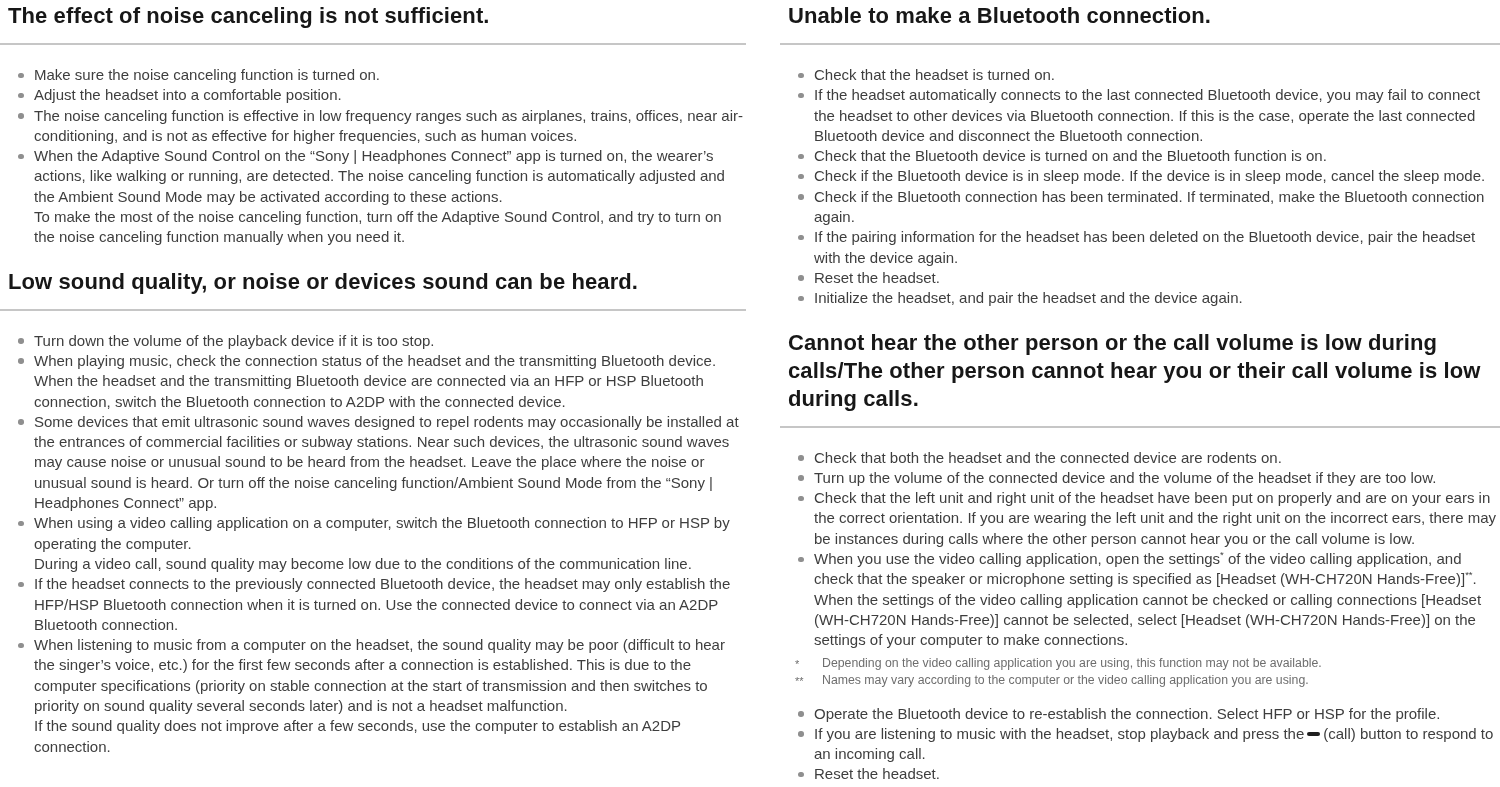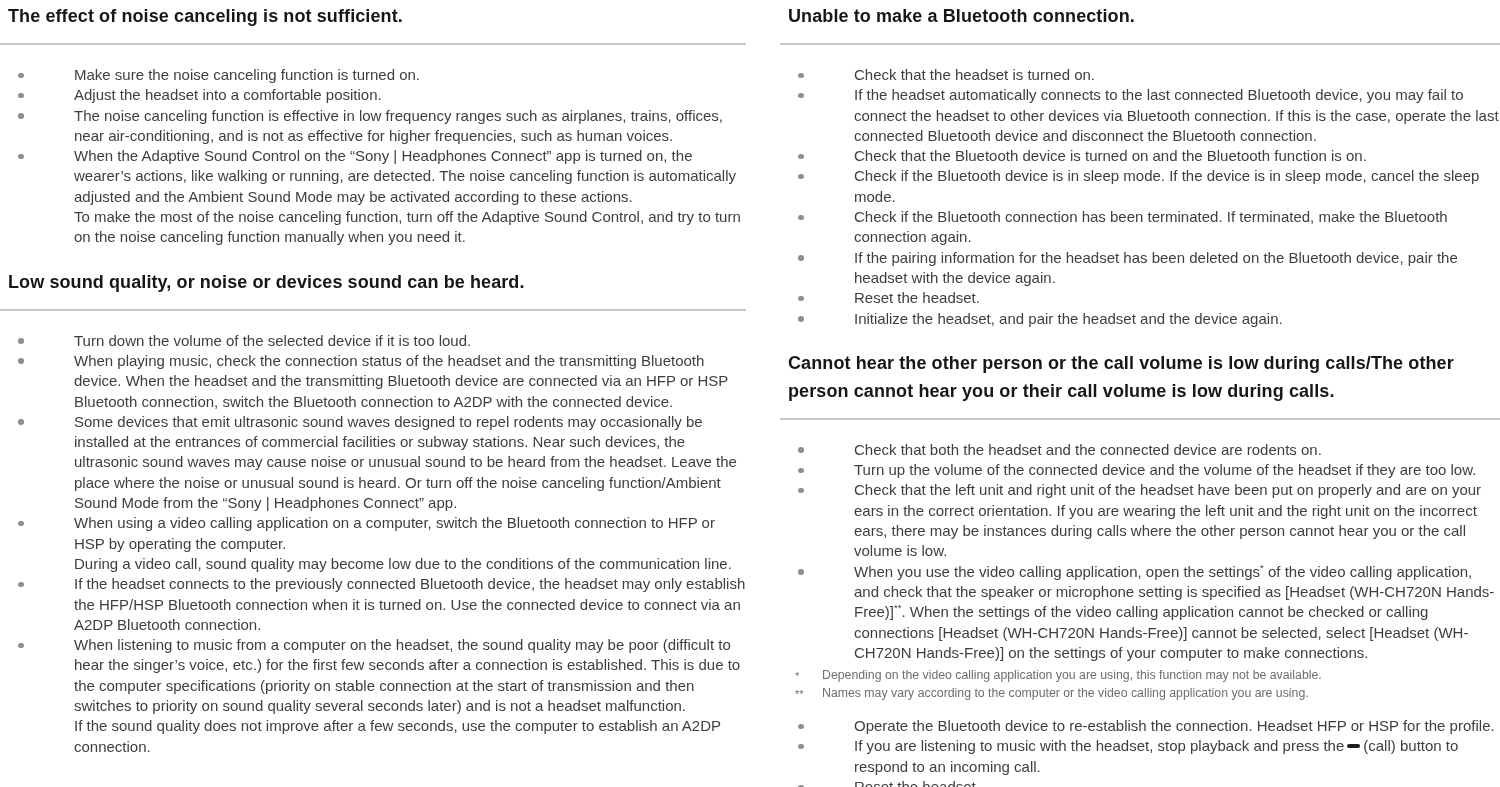--- a/index.html
+++ b/index.html
@@ -19,36 +19,36 @@
   }
   main{
     display:grid;
     grid-template-columns:746px 720px;
     column-gap:34px;
     padding-top:2px;
   }
   .column{min-width:0;}
   .section + .section{margin-top:20px;}
   .section-title{
-    font-size:18px;font-weight:700;color:var(--heading);
+    font-size:22px;font-weight:700;color:var(--heading);
     line-height:28px;margin:0 0 13px 8px;letter-spacing:0.1px;
   }
   .section-rule{
     border:0;border-top:2px solid var(--rule);height:0;margin:0 0 20px 0;
   }
   ul.tips-list{
     list-style:none;margin:0 0 0 8px;padding:0;
     font-size:15px;line-height:20.3px;
   }
   li.item{position:relative;padding-left:26px;}
   li.item::before{
     content:"";position:absolute;left:10px;top:7.5px;
     width:5.5px;height:5.5px;border-radius:50%;background:var(--bullet);
   }
-  .para{display:block;margin-left:40px;}
+  .para{display:block;}
   sup.fn-ref{font-size:9.5px;line-height:0;}
   .call-icon{
     display:inline-block;width:13px;height:4px;background:var(--icon);
     border-radius:2px;margin:0 3px;vertical-align:3px;
   }
   .footnotes{margin:4px 0 14px -19px;}
   .footnote{display:flex;font-size:12.3px;line-height:16.5px;color:var(--footnote);}
   .fn-marker{flex:0 0 27px;font-size:11px;padding-top:1px;}
   .fn-text{flex:1 1 auto;}
 </style>
@@ -74,21 +74,21 @@
             <span class="para"><span class="text-run">When the Adaptive Sound Control on the “Sony | Headphones Connect” app is turned on, the wearer’s actions, like walking or running, are detected. The noise canceling function is automatically adjusted and the Ambient Sound Mode may be activated according to these actions.</span></span>
             <span class="para"><span class="text-run">To make the most of the noise canceling function, turn off the Adaptive Sound Control, and try to turn on the noise canceling function manually when you need it.</span></span>
           </li>
         </ul>
       </section>
       <section class="section">
         <h2 class="section-title">Low sound quality, or noise or devices sound can be heard.</h2>
         <hr class="section-rule">
         <ul class="tips-list">
           <li class="item">
-            <span class="para"><span class="text-run">Turn down the volume of the selected device if it is too loud.</span></span>
+            <span class="para"><span class="text-run">Turn down the volume of the playback device if it is too stop.</span></span>
           </li>
           <li class="item">
             <span class="para"><span class="text-run">When playing music, check the connection status of the headset and the transmitting Bluetooth device. When the headset and the transmitting Bluetooth device are connected via an HFP or HSP Bluetooth connection, switch the Bluetooth connection to A2DP with the connected device.</span></span>
           </li>
           <li class="item">
             <span class="para"><span class="text-run">Some devices that emit ultrasonic sound waves designed to repel rodents may occasionally be installed at the entrances of commercial facilities or subway stations. Near such devices, the ultrasonic sound waves may cause noise or unusual sound to be heard from the headset. Leave the place where the noise or unusual sound is heard. Or turn off the noise canceling function/Ambient Sound Mode from the “Sony | Headphones Connect” app.</span></span>
           </li>
           <li class="item">
             <span class="para"><span class="text-run">When using a video calling application on a computer, switch the Bluetooth connection to HFP or HSP by operating the computer.</span></span>
             <span class="para"><span class="text-run">During a video call, sound quality may become low due to the conditions of the communication line.</span></span>
@@ -154,21 +154,21 @@
                 <span class="fn-marker">*</span>
                 <span class="fn-text">Depending on the video calling application you are using, this function may not be available.</span>
               </div>
               <div class="footnote">
                 <span class="fn-marker">**</span>
                 <span class="fn-text">Names may vary according to the computer or the video calling application you are using.</span>
               </div>
             </div>
           </li>
           <li class="item">
-            <span class="para"><span class="text-run">Operate the Bluetooth device to re-establish the connection. Headset HFP or HSP for the profile.</span></span>
+            <span class="para"><span class="text-run">Operate the Bluetooth device to re-establish the connection. Select HFP or HSP for the profile.</span></span>
           </li>
           <li class="item">
             <span class="para"><span class="text-run">If you are listening to music with the headset, stop playback and press the</span><span class="call-icon"></span><span class="text-run">(call) button to respond to an incoming call.</span></span>
           </li>
           <li class="item">
             <span class="para"><span class="text-run">Reset the headset.</span></span>
           </li>
           <li class="item">
             <span class="para"><span class="text-run">Initialize the headset, and pair the headset and the device again.</span></span>
           </li>

